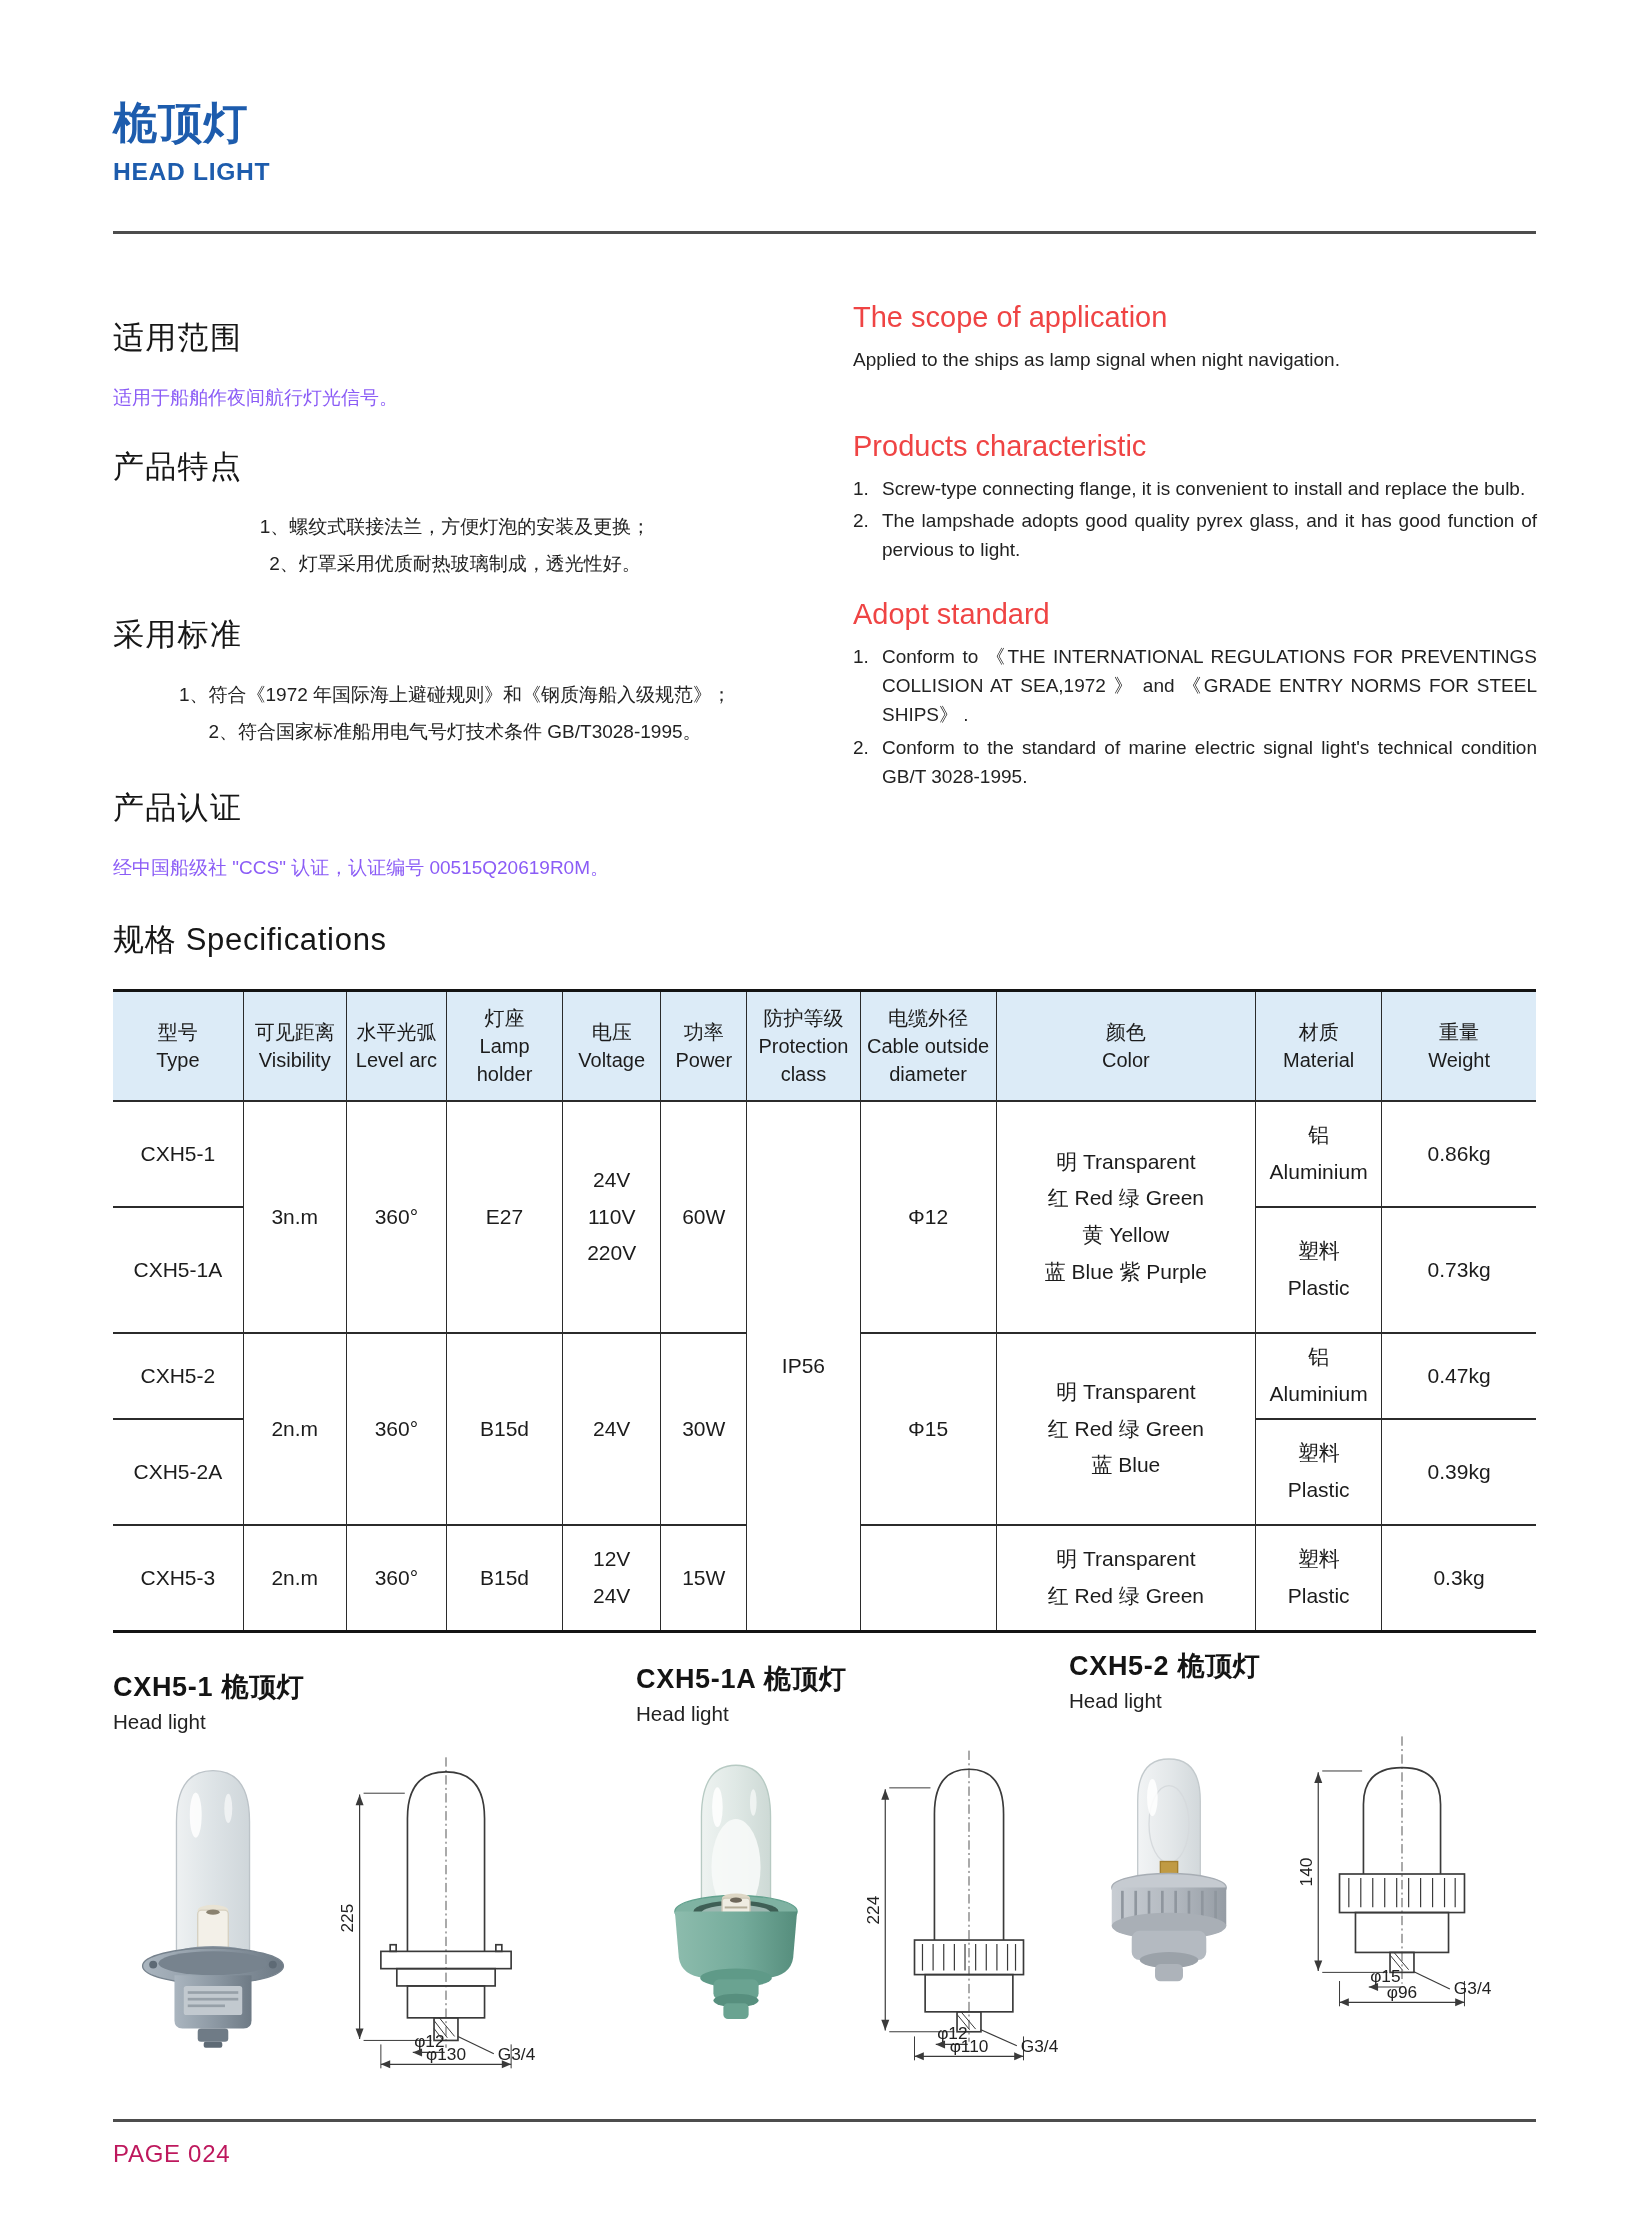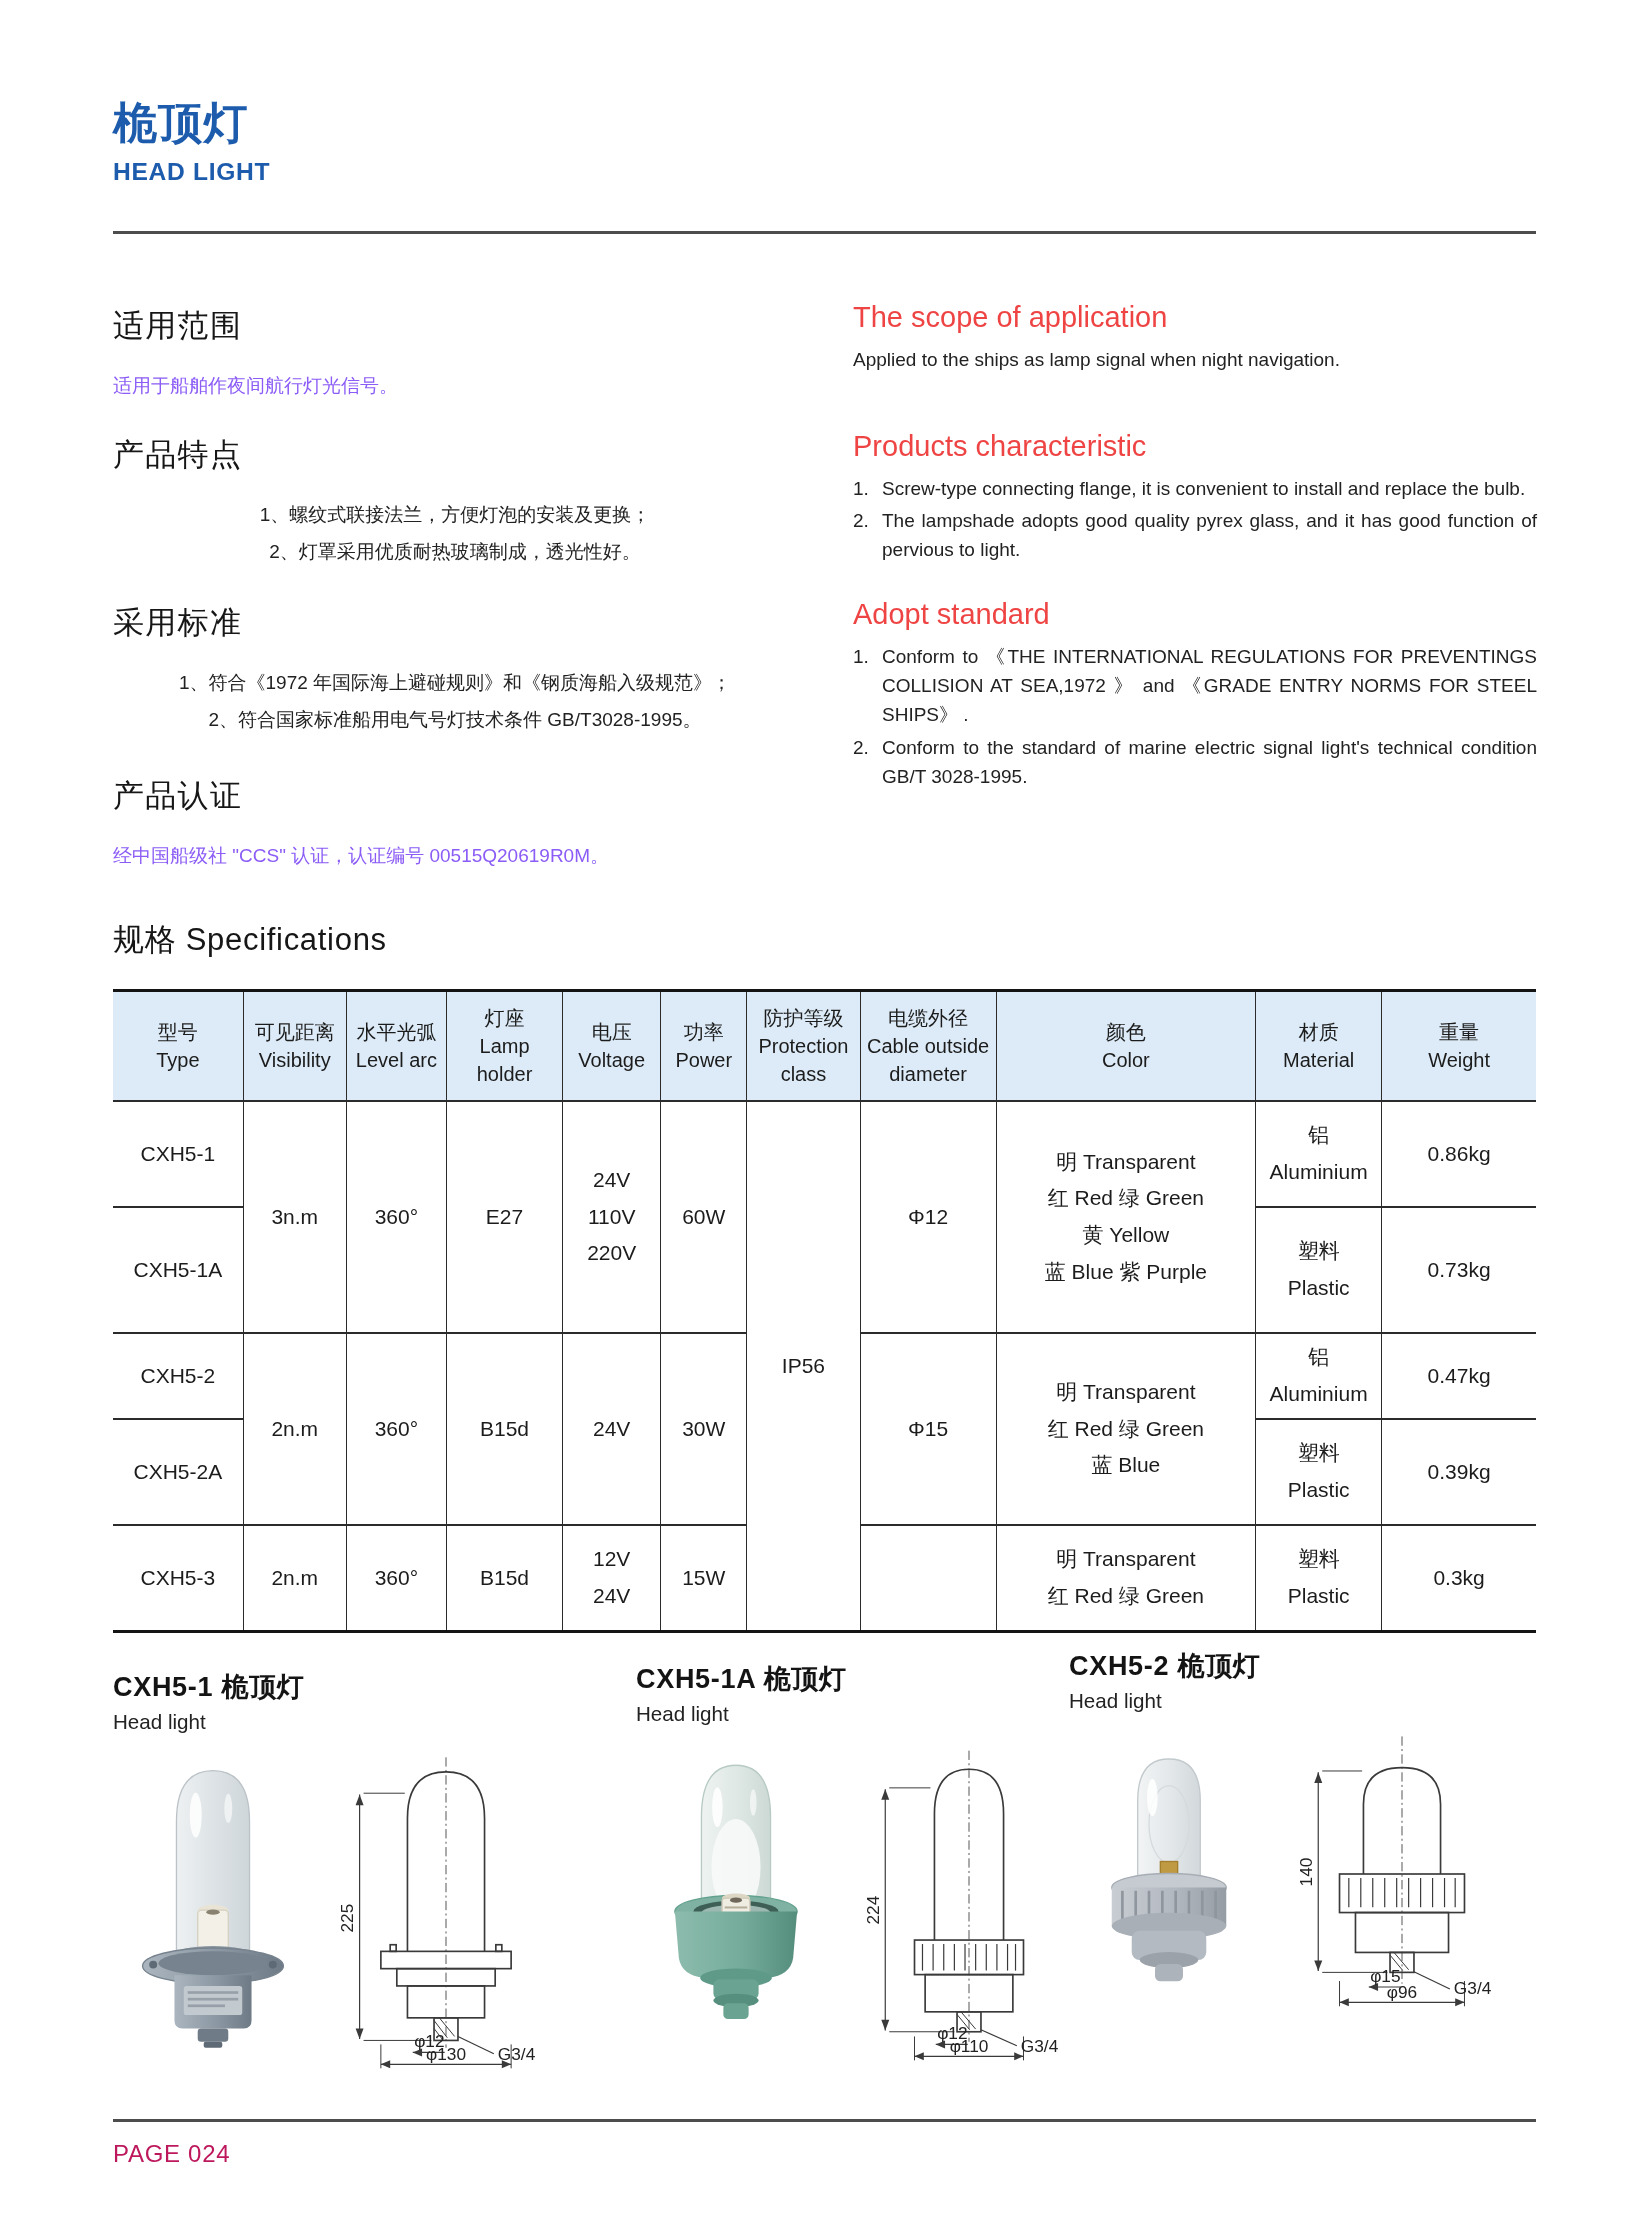--- a/index.html
+++ b/index.html
@@ -14,21 +14,21 @@
   
   .title-zh{position:absolute;left:113px;top:94px;font-size:44px;font-weight:700;color:#1d5cad;letter-spacing:1.3px;}
   .title-en{position:absolute;left:113px;top:158px;font-size:24.6px;font-weight:700;color:#1d5cad;letter-spacing:0.7px;}
   .header-rule{position:absolute;left:113px;top:231px;width:1423px;height:3.3px;background:#4d4d4d;}
   
   .cols{
     position:absolute;left:113px;top:301px;width:1423px;
     display:grid;grid-template-columns:684px 684px;column-gap:56px;
     grid-template-rows:129px 168px 173px auto;
   }
-  .sec-zh-title{font-size:31px;color:#161616;margin:4px 0 20px 0;font-weight:400;letter-spacing:1.3px;}
+  .sec-zh-title{font-size:31px;color:#161616;margin:16px 0 20px 0;font-weight:400;letter-spacing:1.3px;}
   .sec-en-title{font-size:29px;color:#ef4444;margin:0 0 10.6px 0;font-weight:400;}
   .zh-body{font-size:19px;line-height:1.95;color:#8b5cf6;}
   .zh-item{font-size:19px;line-height:1.95;color:#222;text-align:center;}
   .en-body{font-size:19px;line-height:1.55;color:#222;text-align:justify;}
   .en-item{display:flex;font-size:19px;line-height:1.55;color:#222;margin-bottom:2.7px;}
   .en-item .num{flex:0 0 29px;}
   .en-item .txt{flex:1;text-align:justify;}
   
   .specs-title{position:absolute;left:113px;top:919px;font-size:31px;color:#161616;font-weight:400;letter-spacing:0.7px;}
   .spec-table{

